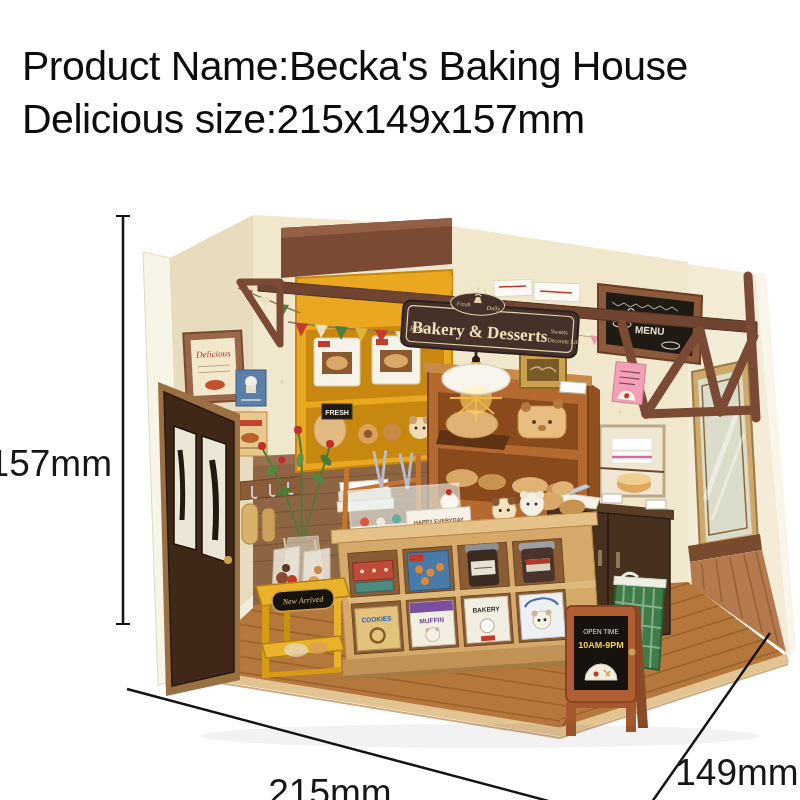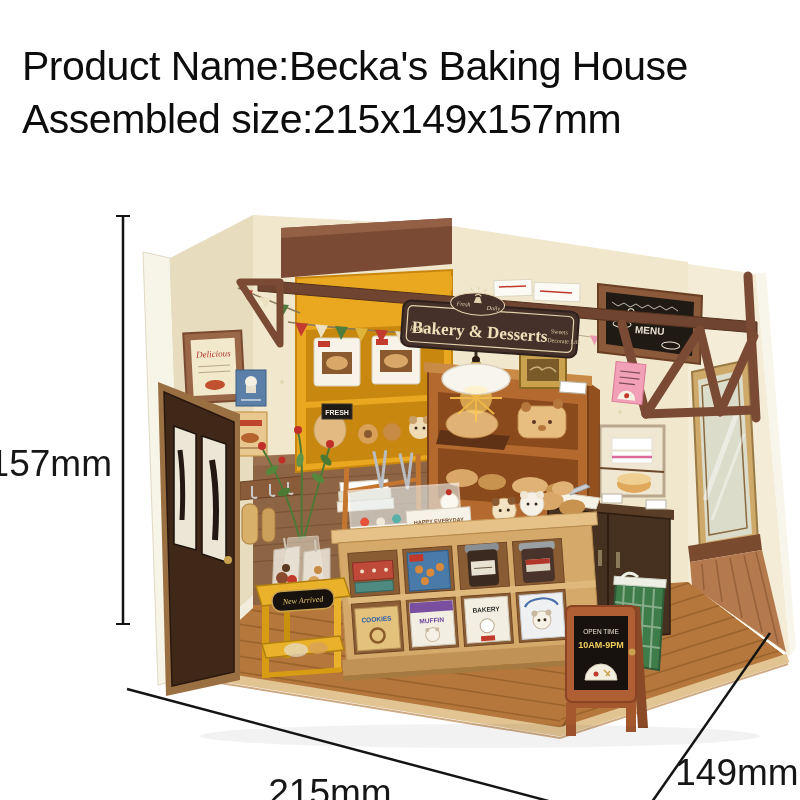--- a/index.html
+++ b/index.html
@@ -12,21 +12,21 @@
   .ts{font-family:"Liberation Serif",serif;}
   .dim{font-size:37px;fill:#161616;}
 </style>
 </head>
 <body>
 
 <div class="stage">
 
   <div class="hdr">
     <div class="l1">Product Name:Becka's Baking House</div>
-    <div class="l2">Assembled size:215x149x157mm</div>
+    <div class="l2">Delicious size:215x149x157mm</div>
   </div>
 
   <svg width="800" height="800" viewBox="0 0 800 800">
     <defs>
       <clipPath id="floorClip">
           <polygon points="183,641 253,575 688,552 788,628 560,702"></polygon>
         </clipPath>
       <clipPath id="floorRight">
           <polygon points="548,712 650,535 800,548 800,720"></polygon>
         </clipPath>

